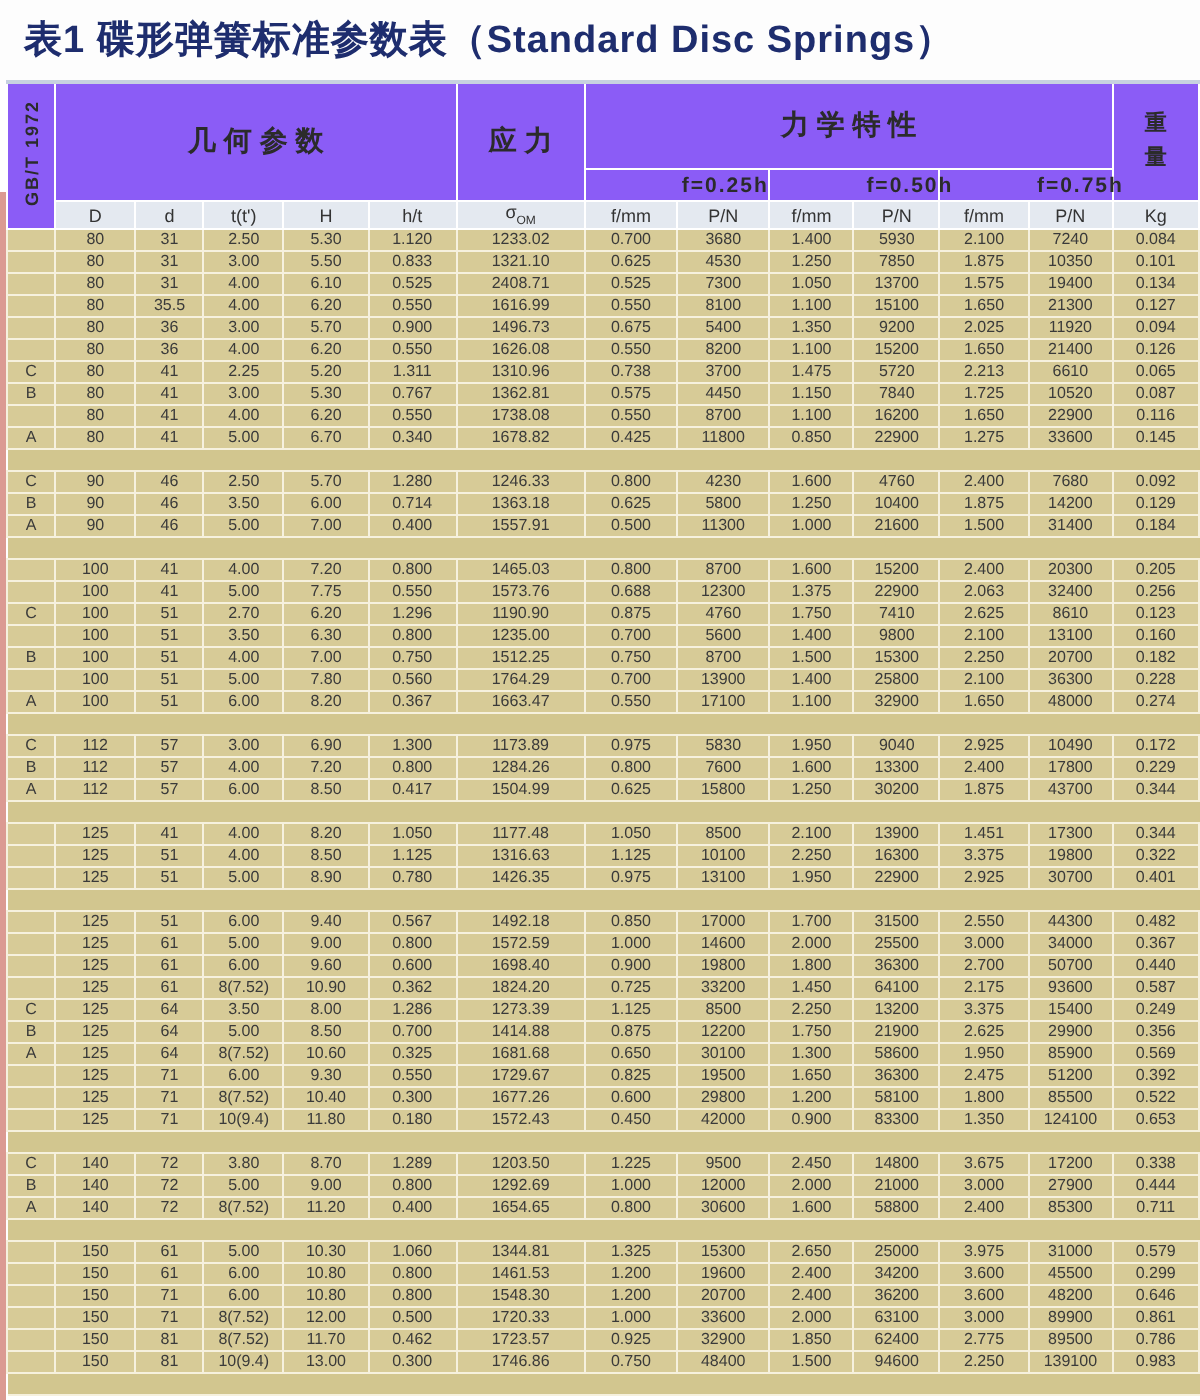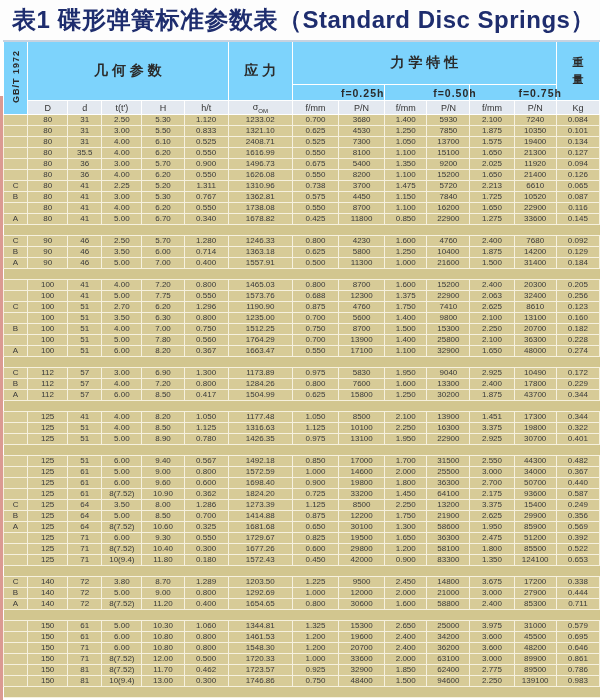--- a/index.html
+++ b/index.html
@@ -2,32 +2,32 @@
 <html><head>
 <meta charset="utf-8">
 <style>
   html,body{margin:0;padding:0;}
   body{
     width:600px;height:700px;overflow:hidden;background:#ffffff;
     font-family:"Liberation Sans",sans-serif;position:relative;
   }
   .page{width:600px;height:700px;position:relative;}
   .title-bar{height:40px;display:flex;align-items:center;padding-left:12px;background:#fdfdfd;}
-  .title{font-size:24px;font-weight:bold;color:#1e2d6e;letter-spacing:0.5px;white-space:nowrap;}
+  .title{font-size:19px;font-weight:bold;color:#1e2d6e;letter-spacing:0.5px;white-space:nowrap;}
   .page-edge{position:absolute;left:0;top:96px;width:3px;height:604px;background:#db9a92;}
   table{
     border-collapse:collapse;table-layout:fixed;width:597px;margin-left:3px;
     border-top:2px solid #c7d2e0;
   }
   col.c-cls{width:24px}  col.c-D{width:40px}   col.c-d{width:34px}
   col.c-t{width:40px}    col.c-H{width:42px}   col.c-ht{width:44px}
   col.c-sg{width:64px}   col.c-f1{width:46px}  col.c-p1{width:46px}
   col.c-f2{width:42px}   col.c-p2{width:43px}  col.c-f3{width:44px}
   col.c-p3{width:42px}   col.c-kg{width:43px}
-  thead th{background:#7dd3fc;border:1px solid #ffffff;color:#2b2b2b;font-weight:bold;padding:0;}
+  thead th{background:#8b5cf6;border:1px solid #ffffff;color:#2b2b2b;font-weight:bold;padding:0;}
   .h1 th{height:42px;font-size:14px;}
   .gbt-cell{vertical-align:middle;}
   .vert{display:inline-block;writing-mode:vertical-rl;transform:rotate(180deg);
         font-size:9px;font-weight:bold;color:#2b2b2b;letter-spacing:1px;white-space:nowrap;}
   .wstack{display:inline-block;width:15px;word-break:break-all;line-height:17px;font-size:11px;}
   .h2 th{height:15px;font-size:10.5px;font-weight:bold;letter-spacing:1px;padding-left:48px;}
   .h3 th{height:13px;font-size:9px;font-weight:normal;background:#e4e9f0;color:#333333;}
   .sigma sub{font-size:6px;}
   tbody td{
     height:10px;background:#d7cb97;border:1px solid #f6f1de;
@@ -761,21 +761,21 @@
           <td>6.00</td>
           <td>10.80</td>
           <td>0.800</td>
           <td>1461.53</td>
           <td>1.200</td>
           <td>19600</td>
           <td>2.400</td>
           <td>34200</td>
           <td>3.600</td>
           <td>45500</td>
-          <td>0.695</td>
+          <td>0.299</td>
         </tr>
         <tr>
           <td></td>
           <td>150</td>
           <td>71</td>
           <td>6.00</td>
           <td>10.80</td>
           <td>0.800</td>
           <td>1548.30</td>
           <td>1.200</td>

